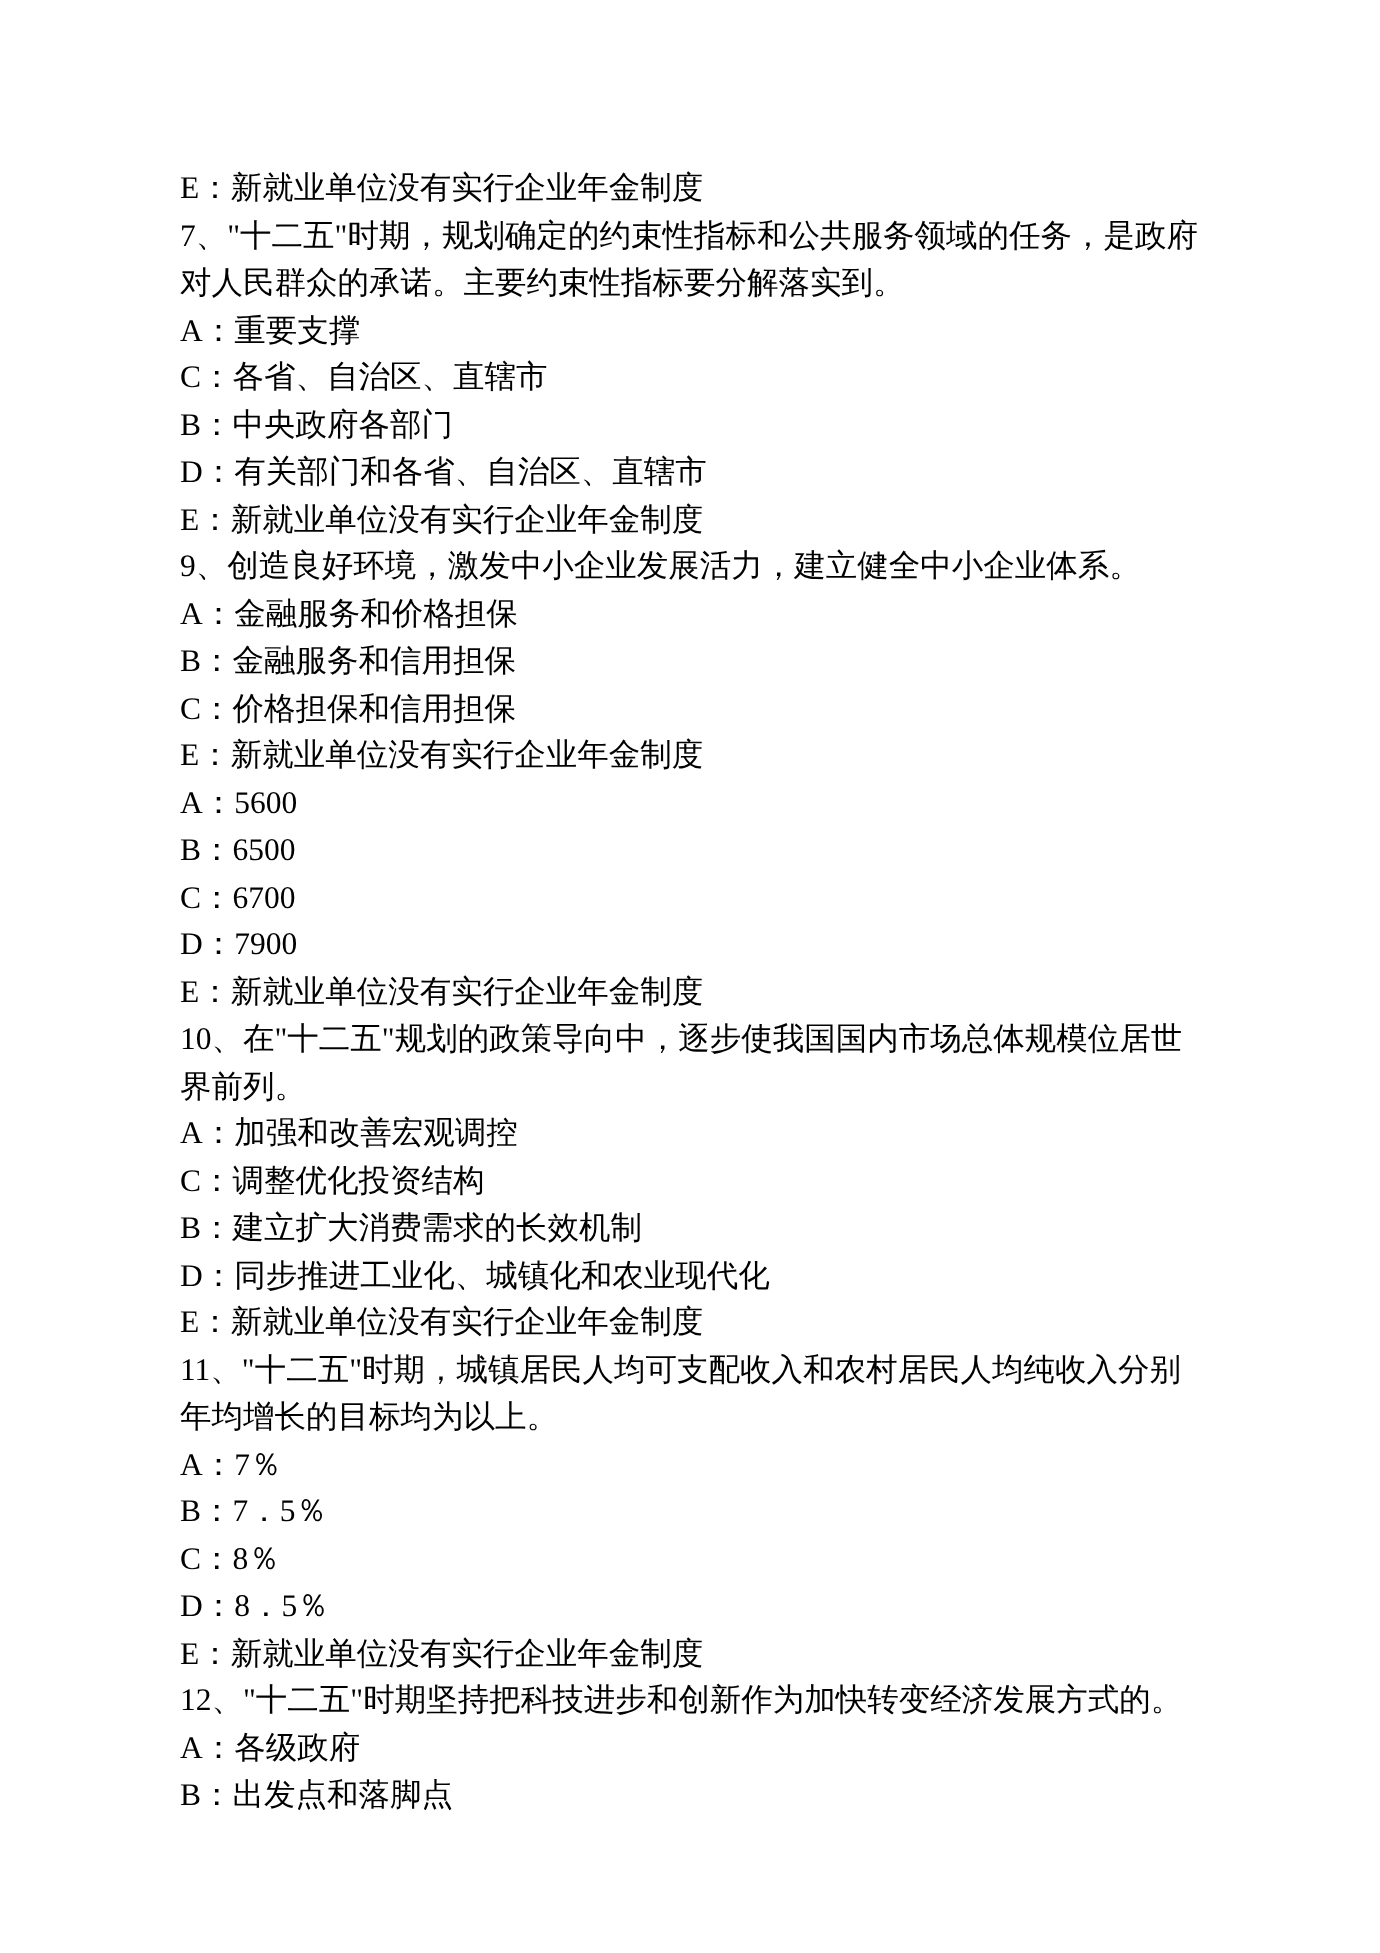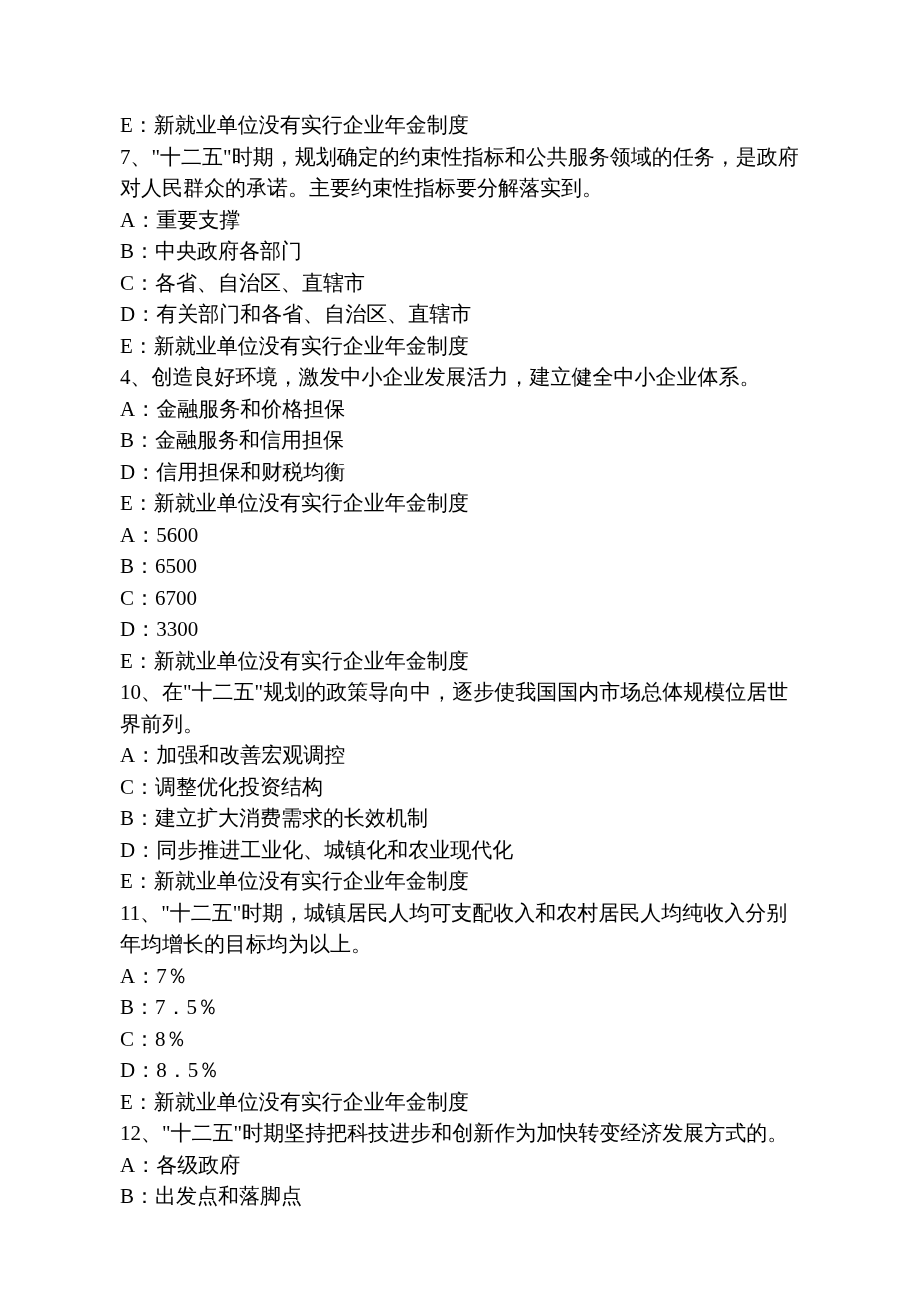--- a/index.html
+++ b/index.html
@@ -20,33 +20,33 @@
       padding: 0;
     }
   </style>
 </head>
 <body>
 
 <div class="page">
   <p class="line">E：新就业单位没有实行企业年金制度</p>
   <p class="line">7、"十二五"时期，规划确定的约束性指标和公共服务领域的任务，是政府对人民群众的承诺。主要约束性指标要分解落实到。</p>
   <p class="line">A：重要支撑</p>
+  <p class="line">C：各省、自治区、直辖市</p>
   <p class="line">B：中央政府各部门</p>
-  <p class="line">C：各省、自治区、直辖市</p>
   <p class="line">D：有关部门和各省、自治区、直辖市</p>
   <p class="line">E：新就业单位没有实行企业年金制度</p>
-  <p class="line">4、创造良好环境，激发中小企业发展活力，建立健全中小企业体系。</p>
+  <p class="line">9、创造良好环境，激发中小企业发展活力，建立健全中小企业体系。</p>
   <p class="line">A：金融服务和价格担保</p>
   <p class="line">B：金融服务和信用担保</p>
-  <p class="line">D：信用担保和财税均衡</p>
+  <p class="line">C：价格担保和信用担保</p>
   <p class="line">E：新就业单位没有实行企业年金制度</p>
   <p class="line">A：5600</p>
   <p class="line">B：6500</p>
   <p class="line">C：6700</p>
-  <p class="line">D：3300</p>
+  <p class="line">D：7900</p>
   <p class="line">E：新就业单位没有实行企业年金制度</p>
   <p class="line">10、在"十二五"规划的政策导向中，逐步使我国国内市场总体规模位居世界前列。</p>
   <p class="line">A：加强和改善宏观调控</p>
   <p class="line">C：调整优化投资结构</p>
   <p class="line">B：建立扩大消费需求的长效机制</p>
   <p class="line">D：同步推进工业化、城镇化和农业现代化</p>
   <p class="line">E：新就业单位没有实行企业年金制度</p>
   <p class="line">11、"十二五"时期，城镇居民人均可支配收入和农村居民人均纯收入分别年均增长的目标均为以上。</p>
   <p class="line">A：7％</p>
   <p class="line">B：7．5％</p>

